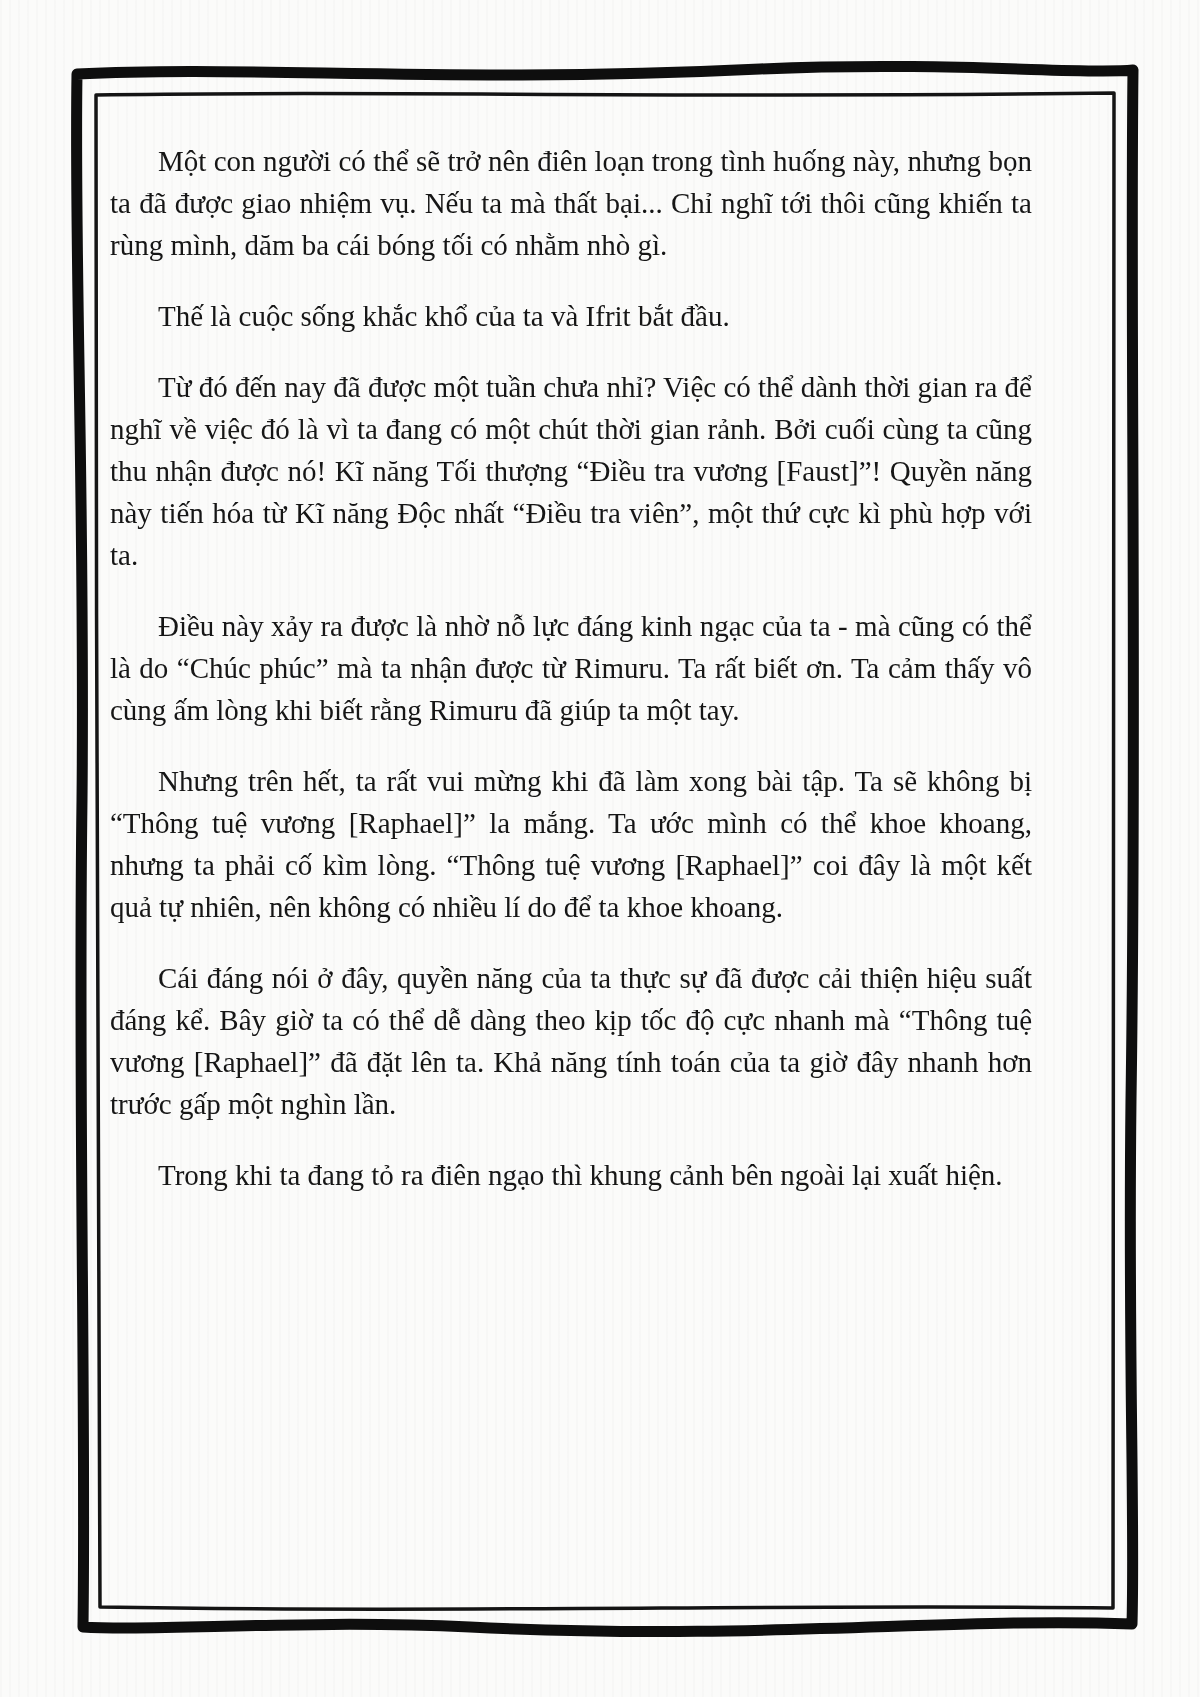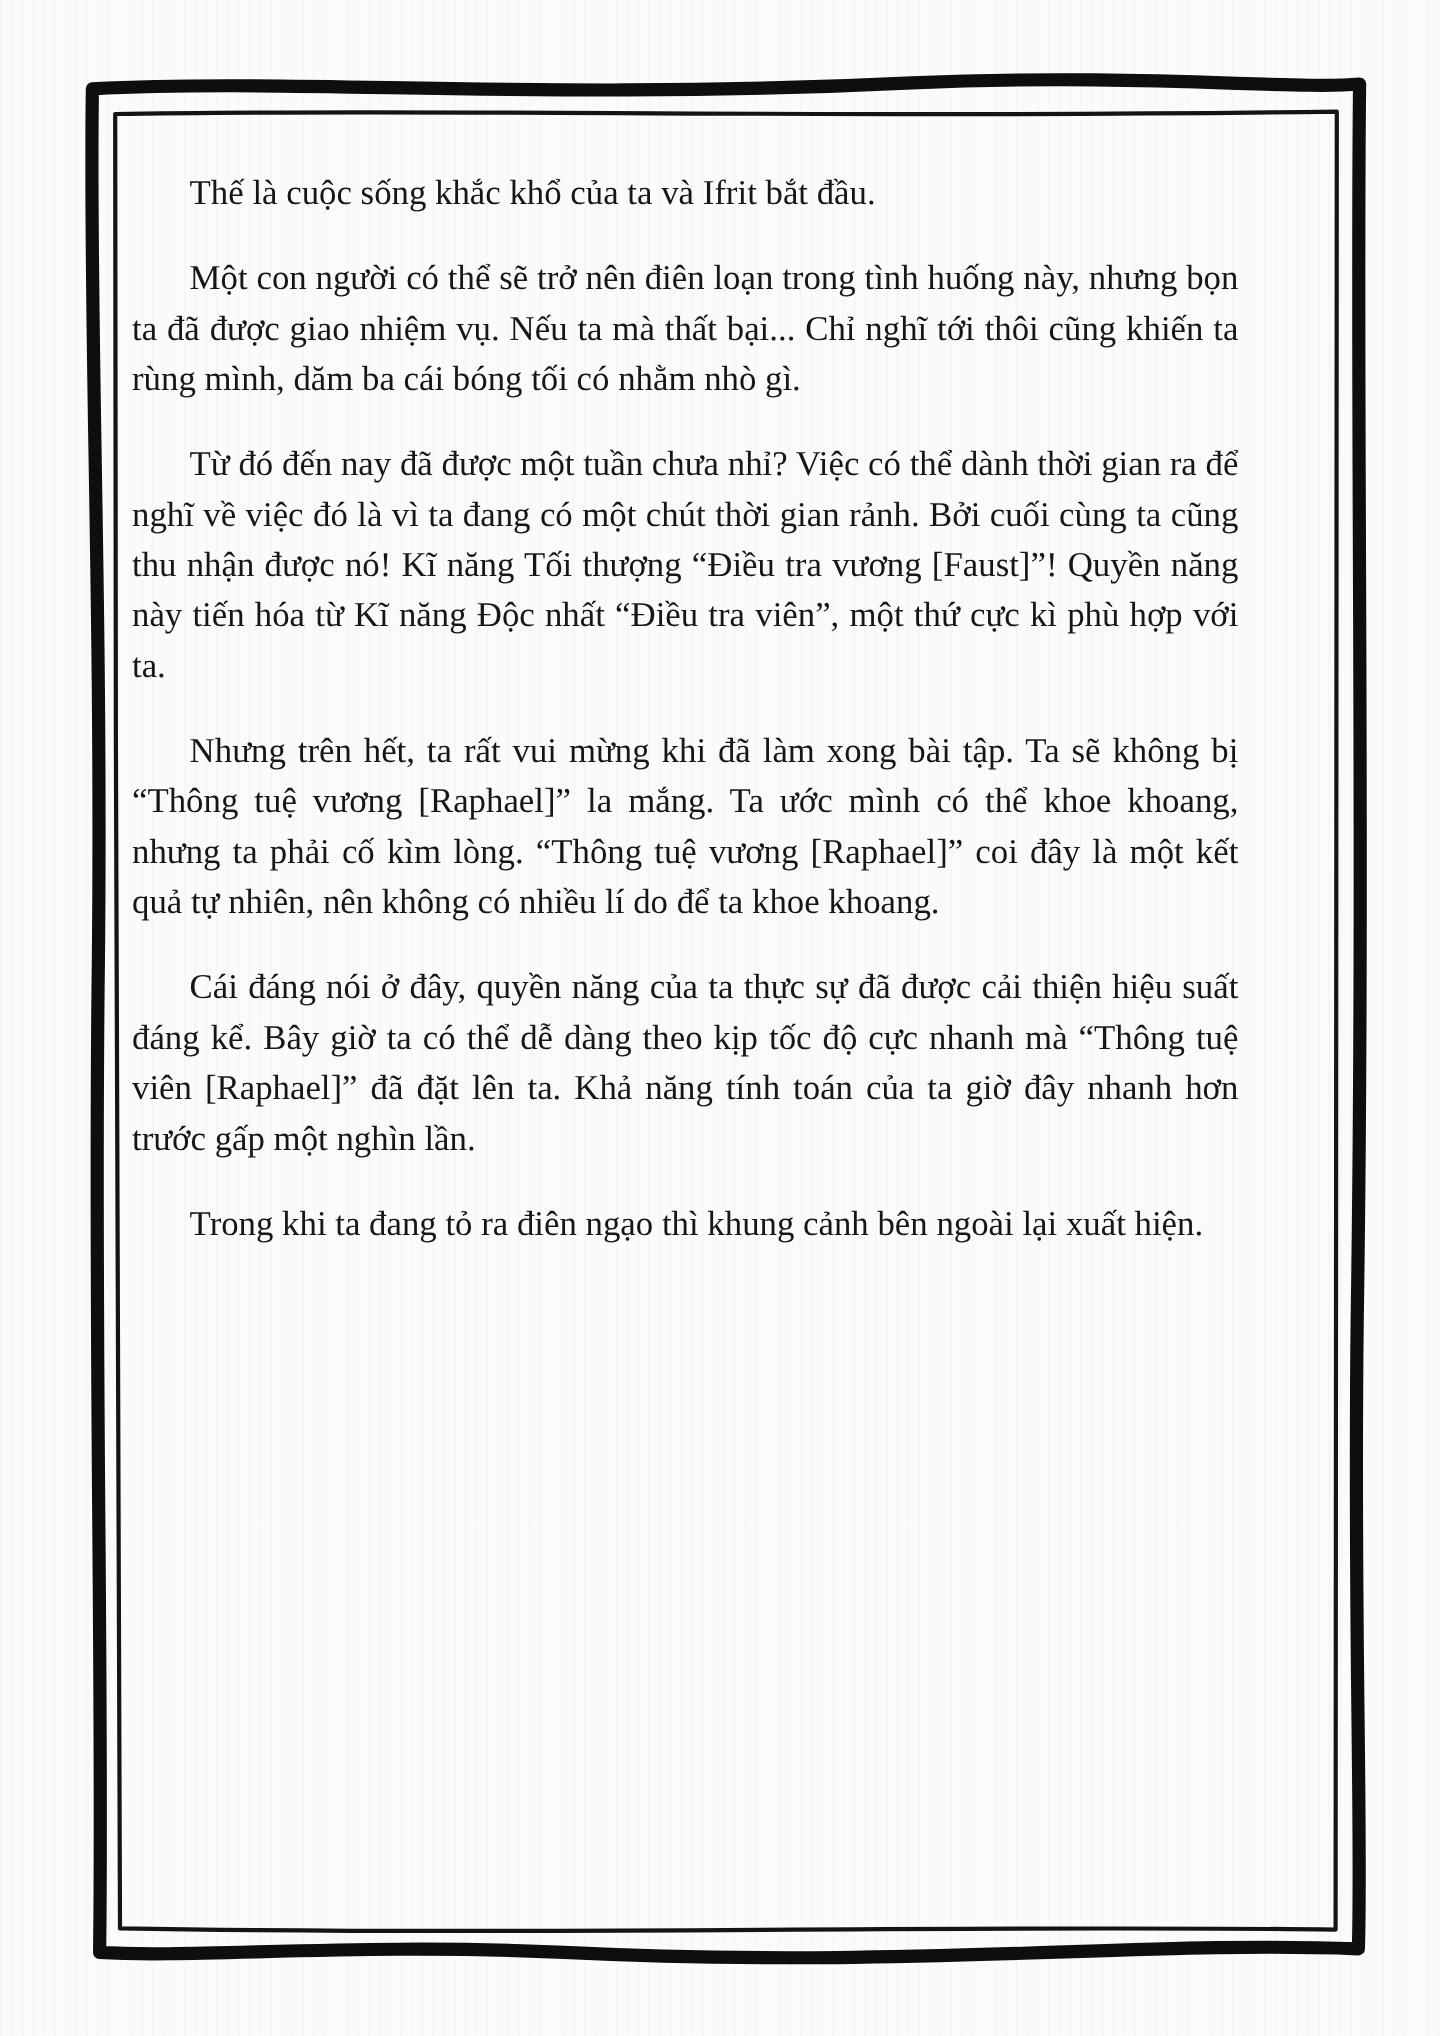--- a/index.html
+++ b/index.html
@@ -65,21 +65,22 @@
              C 85 500, 74 260, 77 74 Z" fill="none" stroke="#0e0e0e" stroke-width="11" stroke-linejoin="round" stroke-linecap="round"></path>
 
     <path d="M 96 95
              C 350 90, 700 99, 1114 93
              C 1112 400, 1117 900, 1113 1608
              C 800 1604, 450 1613, 100 1607
              C 102 1200, 94 600, 96 95 Z" fill="none" stroke="#141414" stroke-width="3.5" stroke-linejoin="round"></path>
   </svg>
 
   <div class="content">
+    <p>Một con người có thể sẽ trở nên điên loạn trong tình huống này, nhưng bọn ta đã được giao nhiệm vụ. Nếu ta mà thất bại... Chỉ nghĩ tới thôi cũng khiến ta rùng mình, dăm ba cái bóng tối có nhằm nhò gì.</p>
     <p>Thế là cuộc sống khắc khổ của ta và Ifrit bắt đầu.</p>
-    <p>Một con người có thể sẽ trở nên điên loạn trong tình huống này, nhưng bọn ta đã được giao nhiệm vụ. Nếu ta mà thất bại... Chỉ nghĩ tới thôi cũng khiến ta rùng mình, dăm ba cái bóng tối có nhằm nhò gì.</p>
     <p>Từ đó đến nay đã được một tuần chưa nhỉ? Việc có thể dành thời gian ra để nghĩ về việc đó là vì ta đang có một chút thời gian rảnh. Bởi cuối cùng ta cũng thu nhận được nó! Kĩ năng Tối thượng “Điều tra vương [Faust]”! Quyền năng này tiến hóa từ Kĩ năng Độc nhất “Điều tra viên”, một thứ cực kì phù hợp với ta.</p>
+    <p>Điều này xảy ra được là nhờ nỗ lực đáng kinh ngạc của ta - mà cũng có thể là do “Chúc phúc” mà ta nhận được từ Rimuru. Ta rất biết ơn. Ta cảm thấy vô cùng ấm lòng khi biết rằng Rimuru đã giúp ta một tay.</p>
     <p>Nhưng trên hết, ta rất vui mừng khi đã làm xong bài tập. Ta sẽ không bị “Thông tuệ vương [Raphael]” la mắng. Ta ước mình có thể khoe khoang, nhưng ta phải cố kìm lòng. “Thông tuệ vương [Raphael]” coi đây là một kết quả tự nhiên, nên không có nhiều lí do để ta khoe khoang.</p>
-    <p>Cái đáng nói ở đây, quyền năng của ta thực sự đã được cải thiện hiệu suất đáng kể. Bây giờ ta có thể dễ dàng theo kịp tốc độ cực nhanh mà “Thông tuệ viên [Raphael]” đã đặt lên ta. Khả năng tính toán của ta giờ đây nhanh hơn trước gấp một nghìn lần.</p>
+    <p>Cái đáng nói ở đây, quyền năng của ta thực sự đã được cải thiện hiệu suất đáng kể. Bây giờ ta có thể dễ dàng theo kịp tốc độ cực nhanh mà “Thông tuệ vương [Raphael]” đã đặt lên ta. Khả năng tính toán của ta giờ đây nhanh hơn trước gấp một nghìn lần.</p>
     <p>Trong khi ta đang tỏ ra điên ngạo thì khung cảnh bên ngoài lại xuất hiện.</p>
   </div>
 
 </div>
 
 </body></html>

